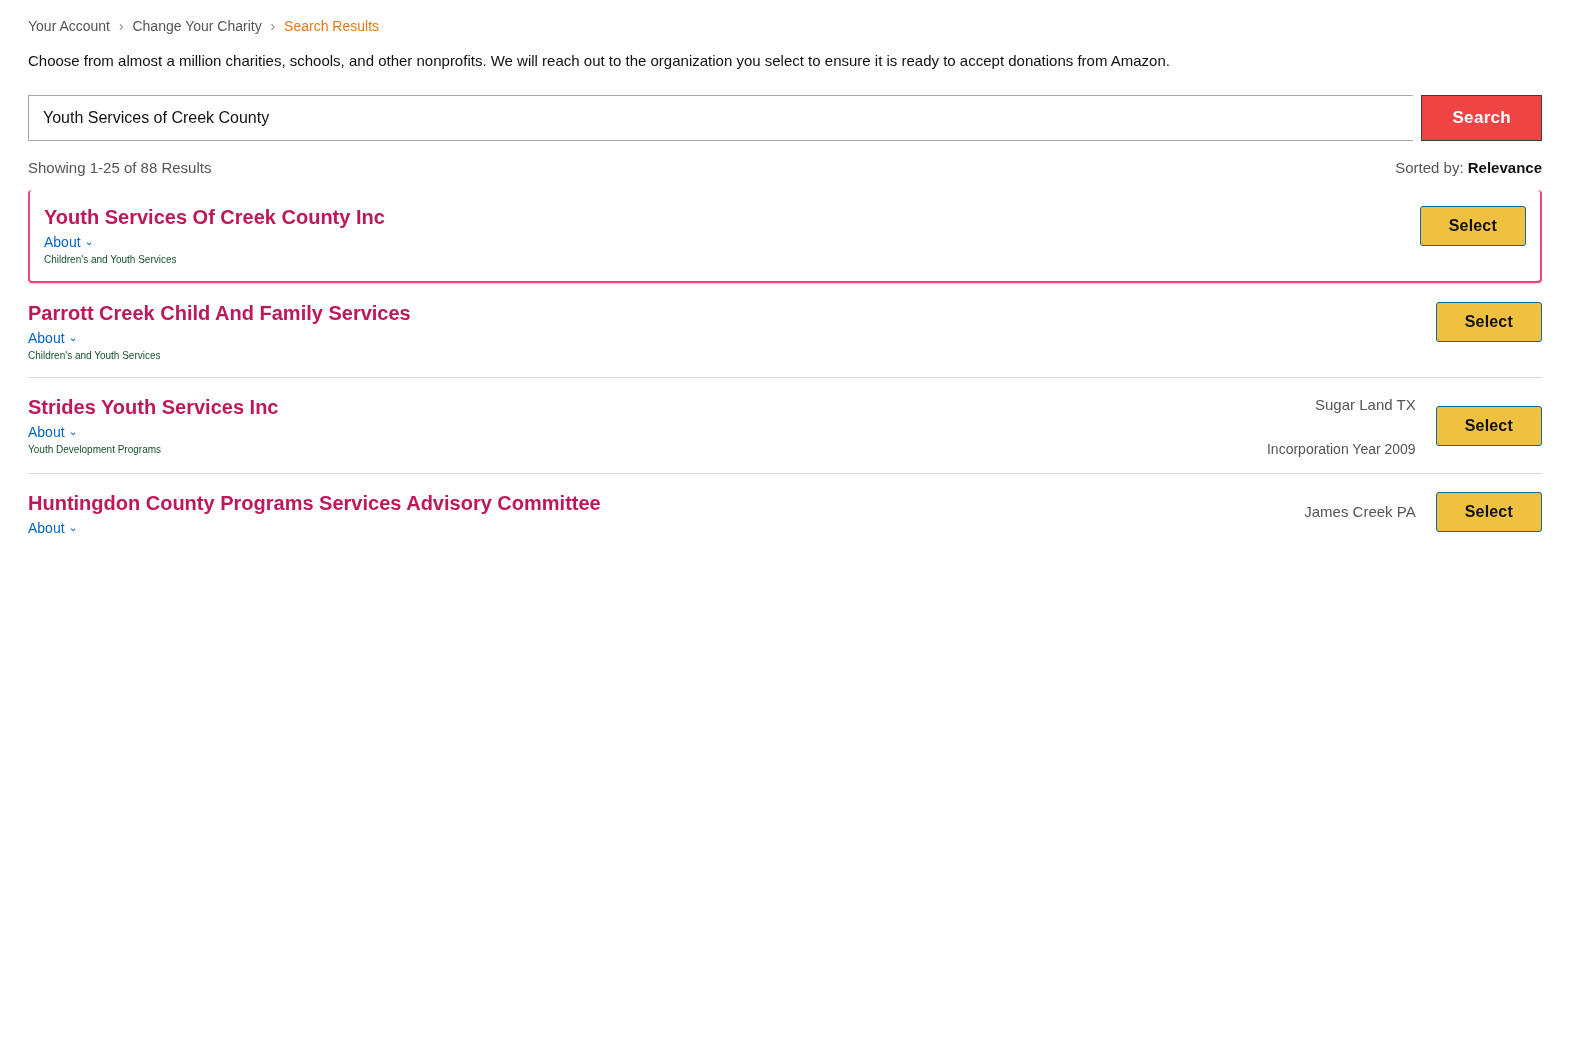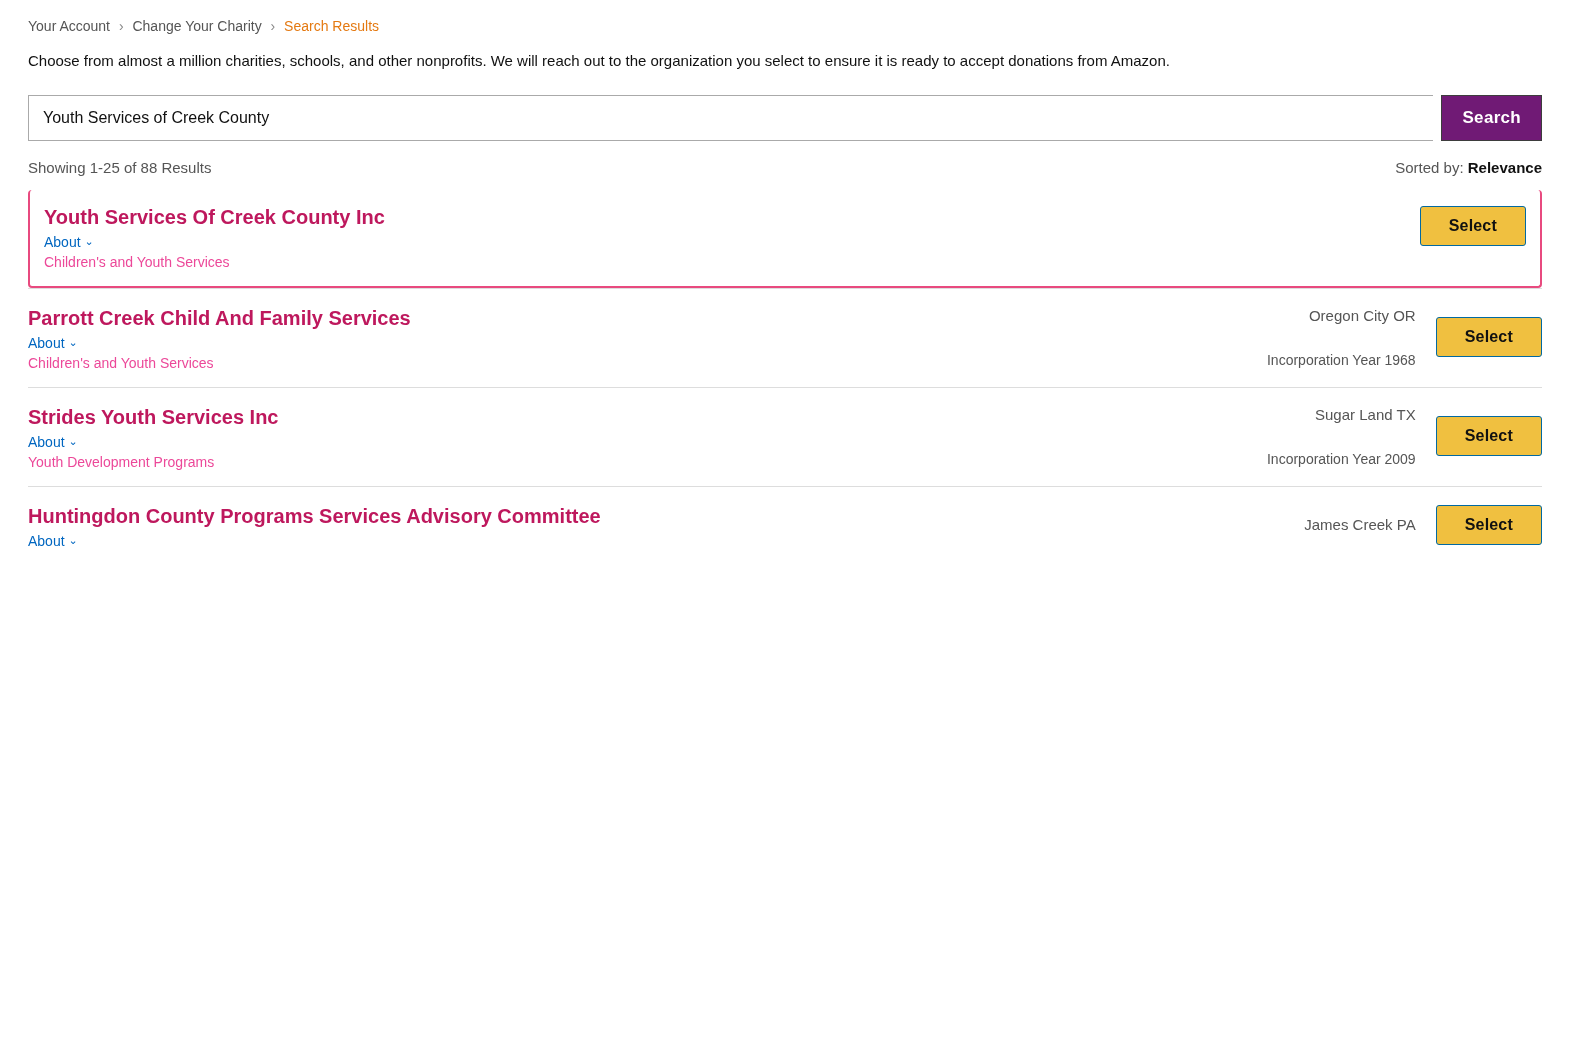--- a/index.html
+++ b/index.html
@@ -48,24 +48,24 @@
       padding: 10px 14px;
       font-size: 16px;
       border: 1px solid #aaa;
       border-right: none;
       outline: none;
       color: #111;
       background: #fff;
       height: 46px;
     }
     .search-button {
-      background: #701a75;
+      background: #ef4444;
       color: #fff;
       border: 1px solid #3d3d3d;
-      padding: 0 20px;
+      padding: 0 30px;
       font-size: 17px;
       font-weight: bold;
       cursor: pointer;
       height: 46px;
       letter-spacing: 0.3px;
     }
 
     .results-meta {
       display: flex;
       justify-content: space-between;
@@ -127,22 +127,22 @@
       cursor: pointer;
       margin-bottom: 4px;
       text-decoration: none;
     }
     .chevron-down {
       font-size: 11px;
       color: #0066c0;
     }
 
     .result-category {
-      font-size: 14px;
-      color: #ec4899;
+      font-size: 10px;
+      color: #14532d;
     }
 
     .result-location {
       font-size: 15px;
       color: #555;
       text-align: right;
     }
 
     .result-year {
       font-size: 14px;
@@ -219,24 +219,20 @@
     <div class="result-item">
       <div class="result-left">
         <div class="result-name">Parrott Creek Child And Family Services</div>
         <a class="about-link">
           <span>About</span>
           <span class="chevron-down">⌄</span>
         </a>
         <div class="result-category">Children's and Youth Services</div>
       </div>
       <div class="right-content">
-        <div class="location-year-block">
-          <span class="result-location">Oregon City OR</span>
-          <span class="result-year">Incorporation Year 1968</span>
-        </div>
         <button class="select-button">Select</button>
       </div>
     </div>
     <div class="result-item">
       <div class="result-left">
         <div class="result-name">Strides Youth Services Inc</div>
         <a class="about-link">
           <span>About</span>
           <span class="chevron-down">⌄</span>
         </a>

